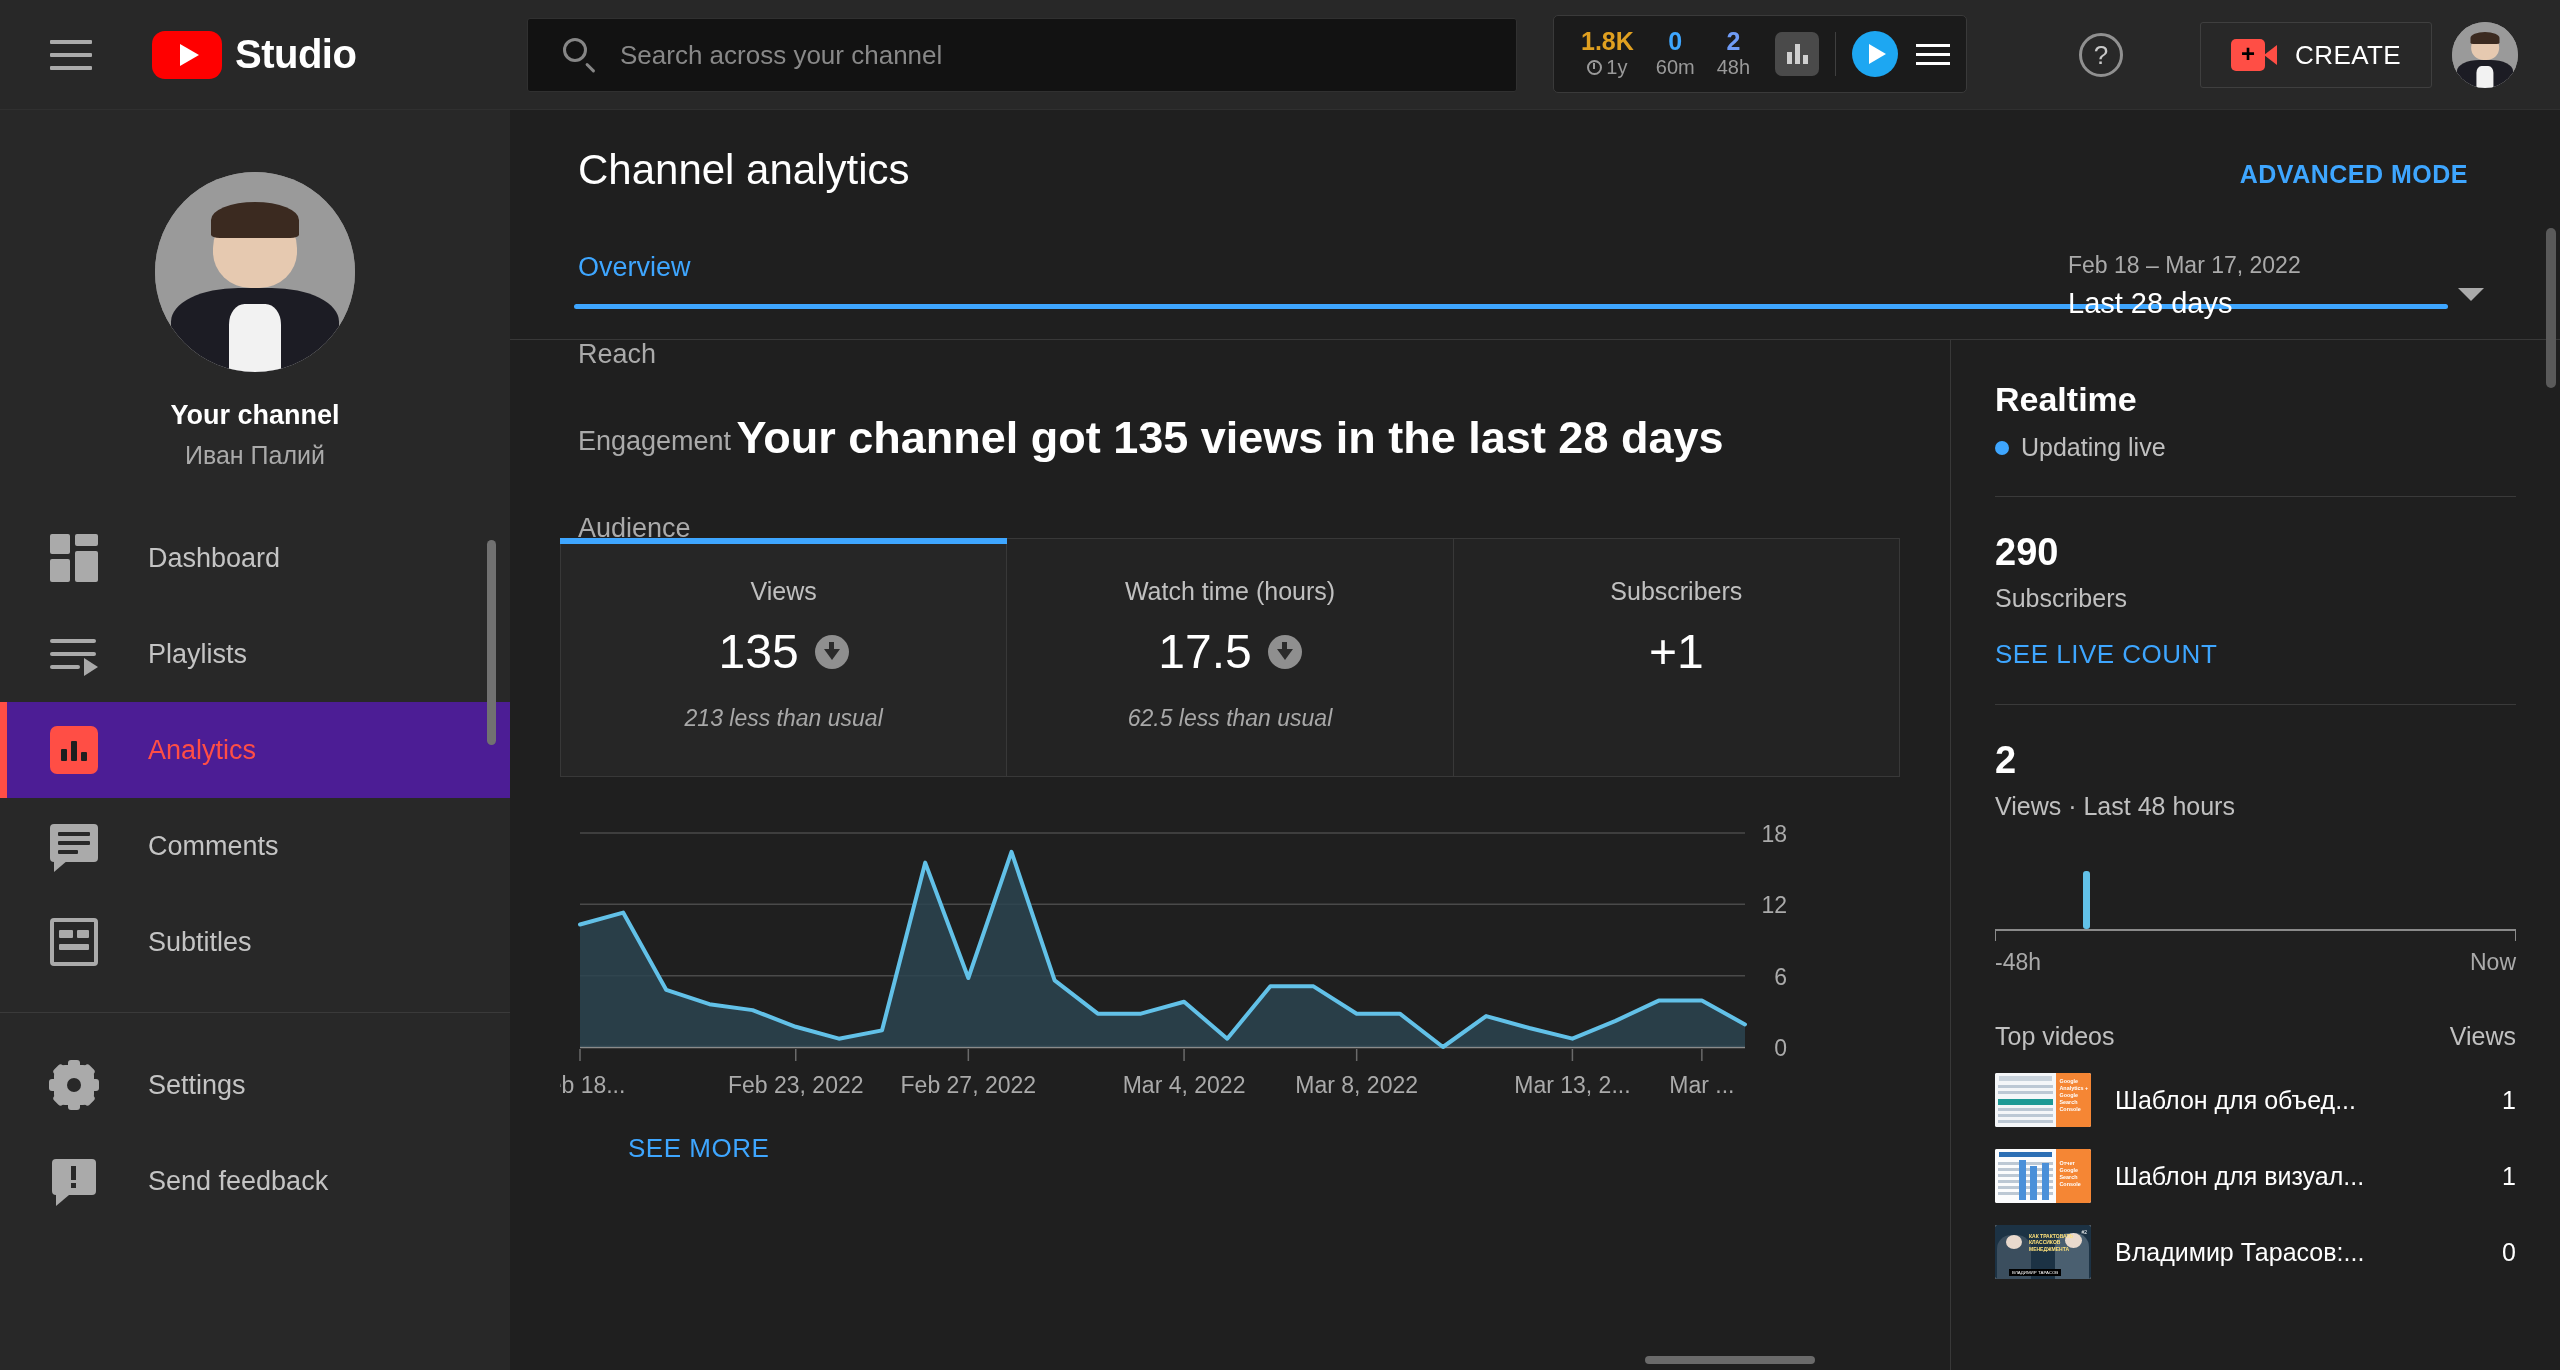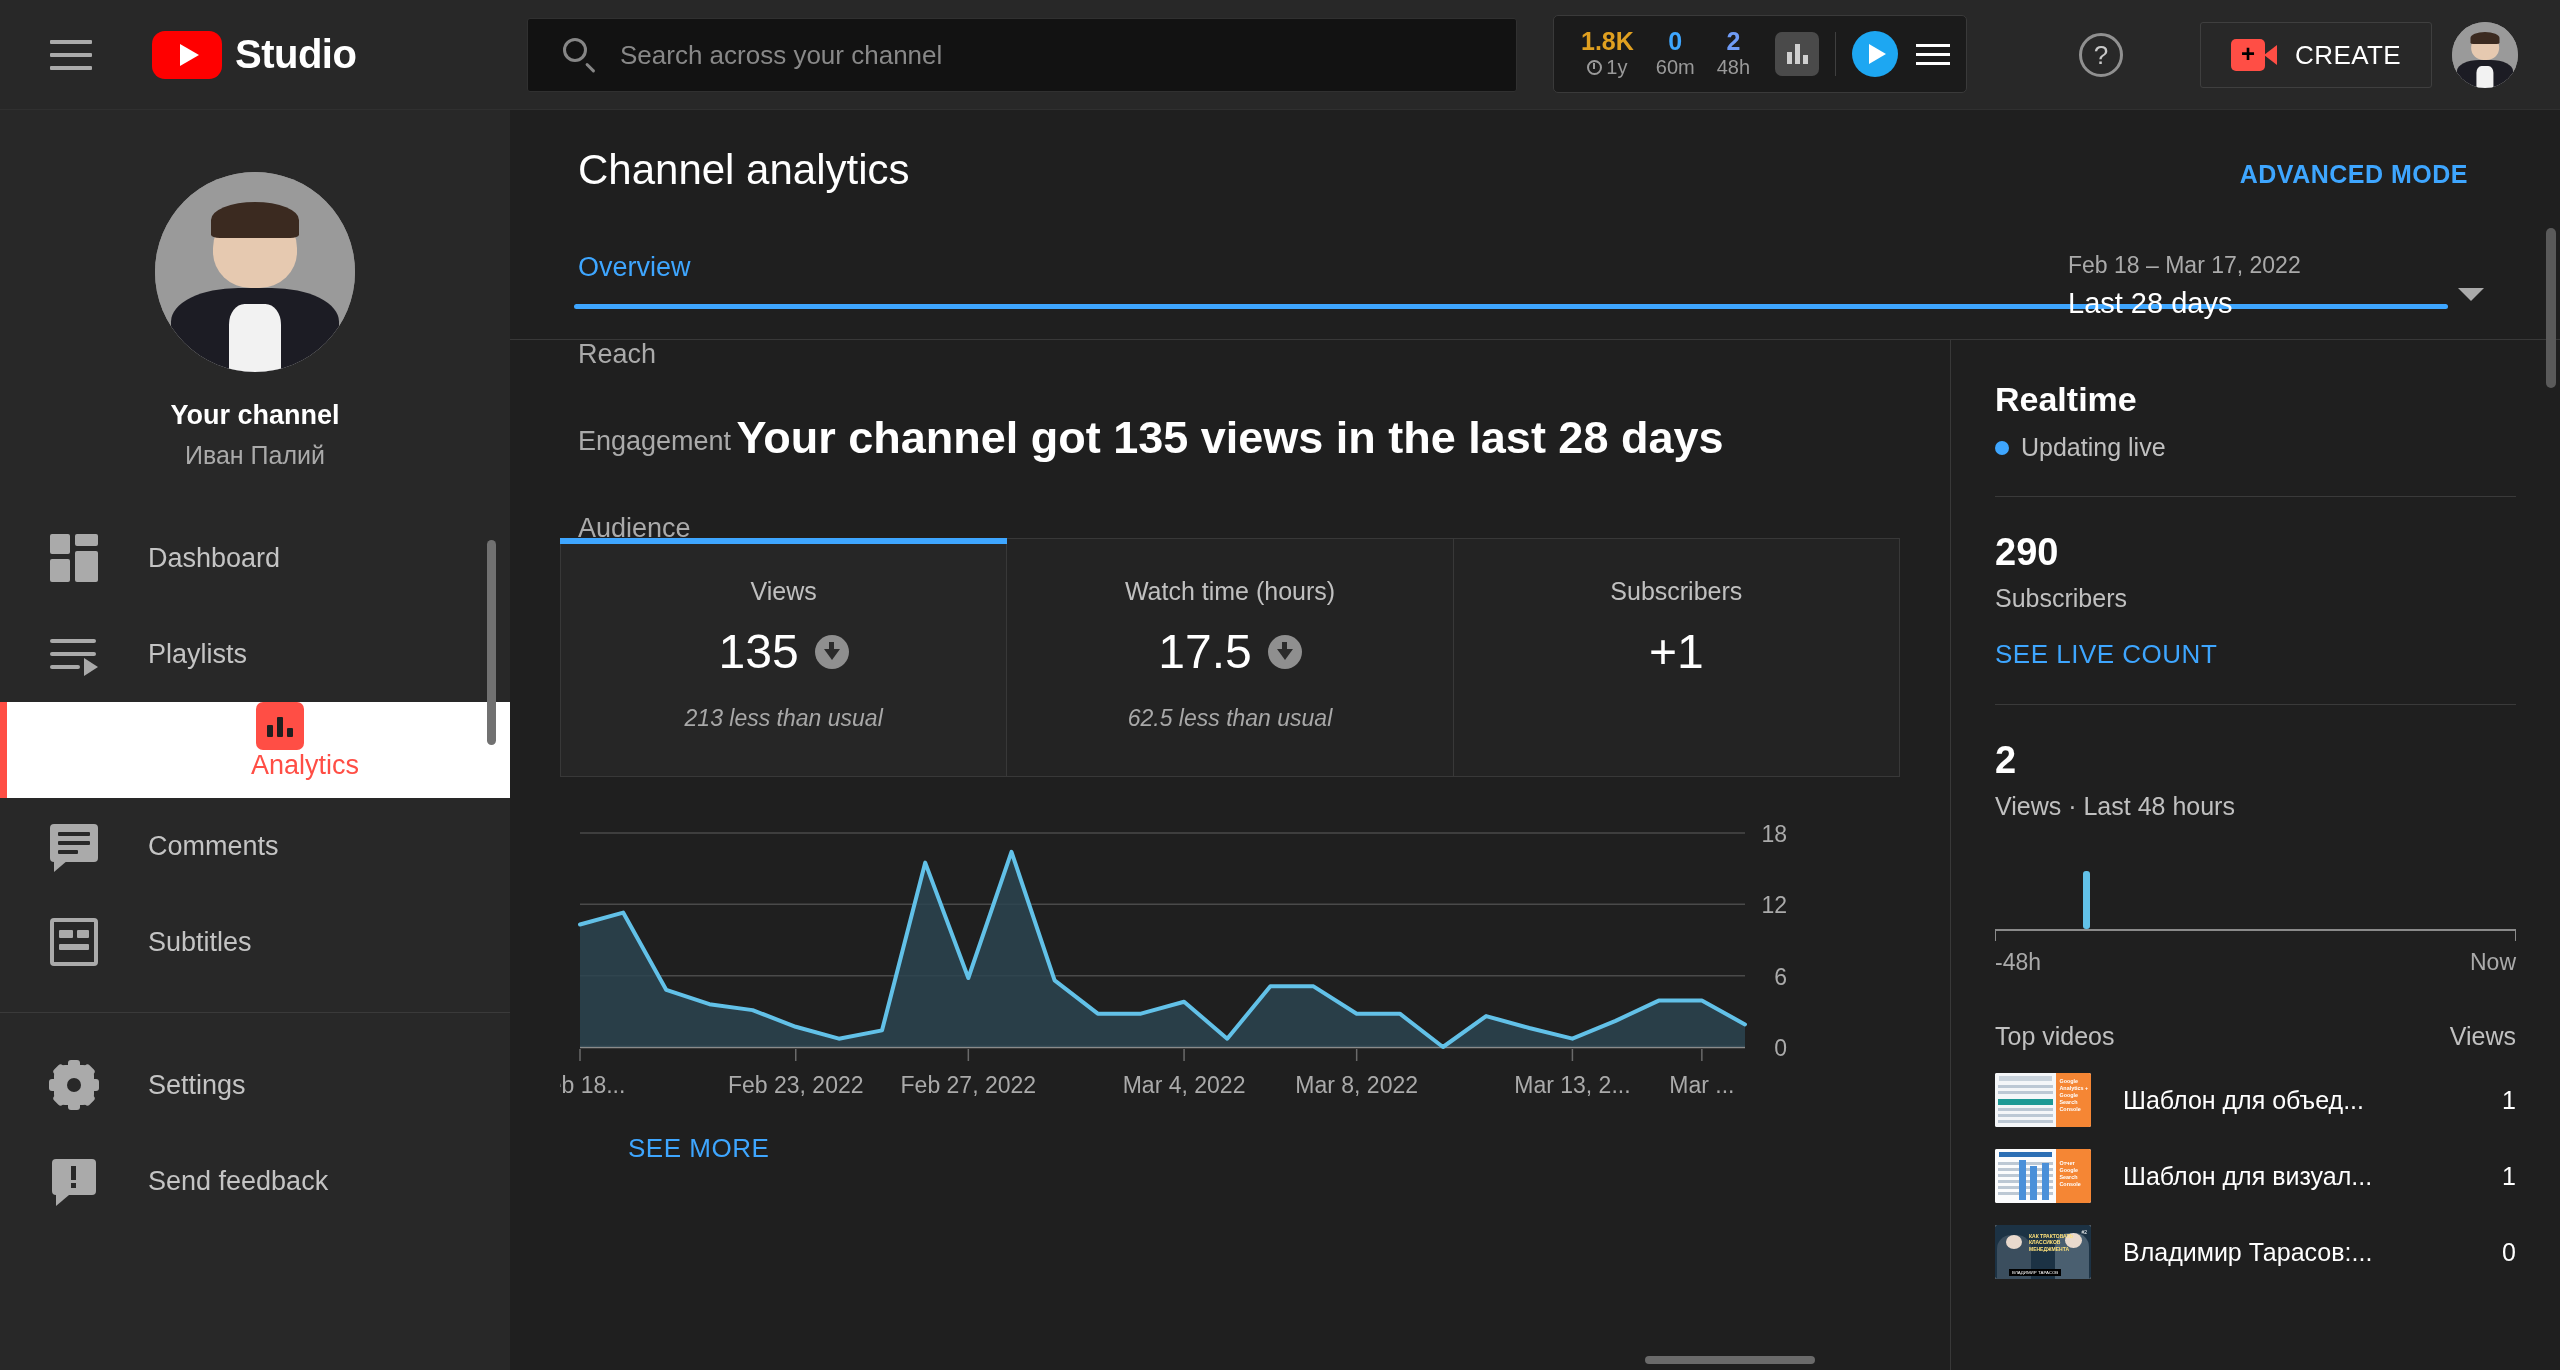--- a/index.html
+++ b/index.html
@@ -148,21 +148,21 @@
   #channel-title { color: #ffffff; font-size: 27px; font-weight: bold; margin-top: 28px; }
   #channel-name { color: #aaaaaa; font-size: 25px; margin-top: 10px; }
 
   #nav { margin-top: 40px; }
   .nav-item {
     height: 96px; display: flex; align-items: center;
     padding-left: 50px; position: relative; cursor: pointer;
   }
   .nav-item .ico { width: 48px; height: 48px; flex: none; position: relative; }
   .nav-item .lbl { color: #c4c4c4; font-size: 27px; margin-left: 50px; white-space: nowrap; }
-  .nav-item.active { background: #ffffff; flex-direction: column; }
+  .nav-item.active { background: #4c1d95; }
   .nav-item.active .lbl { color: #ff4e45; }
   .nav-item.active::before {
     content:""; position: absolute; left: 0; top: 0; width: 7px; height: 100%; background: #ff4e45;
   }
   #nav-divider { height: 1px; background: #3a3a3a; margin: 22px 0 0 0; }
   #nav-bottom { margin-top: 24px; }
 
   
   .ic-dash s { position:absolute; background:#aaaaaa; }
   .ic-dash s:nth-child(1){left:0;top:0;width:20px;height:20px;border-radius:2px;}
@@ -330,21 +330,21 @@
   #rt-spark .bar { position:absolute; left: 88px; bottom: 2px; width: 7px; height: 58px; background: #62c1e8; border-radius: 3px;}
   #rt-spark .tickL { position:absolute; left:0; bottom:-10px; width:1px; height:10px; background:#8a8a8a;}
   #rt-spark .tickR { position:absolute; right:0; bottom:-10px; width:1px; height:10px; background:#8a8a8a;}
   #rt-axis-labels { display:flex; justify-content: space-between; margin-top: 18px; }
   #rt-axis-labels span { color: #aaaaaa; font-size: 23px; }
   #topvid-head { display:flex; justify-content: space-between; margin-top: 46px; }
   #topvid-head span { color: #c0c0c0; font-size: 25px; }
   .vid-row { display: flex; align-items: center; margin-top: 22px; cursor: pointer; }
   .vid-thumb { width: 96px; height: 54px; flex: none; border-radius: 2px; overflow: hidden; position: relative; background:#ffffff;}
   .vid-title {
-    color: #ffffff; font-size: 25px; margin-left: 32px; flex: 1;
+    color: #ffffff; font-size: 25px; margin-left: 24px; flex: 1;
     white-space: nowrap; overflow: hidden; text-overflow: ellipsis;
   }
   .vid-views { color: #ffffff; font-size: 25px; margin-left: 16px; }
 
   
   .tn-a { position:absolute; left:0; top:0; width:64%; height:100%; background:#f4f6f8; }
   .tn-a .hdr{position:absolute;left:4px;top:3px;right:4px;height:5px;background:#c9d3dc;}
   .tn-a .band{position:absolute;left:3px;right:3px;height:3px;background:#bcc8d4;}
   .tn-a .teal{position:absolute;left:3px;right:3px;height:6px;background:#1e9a95;}
   .tn-b { position:absolute; right:0; top:0; width:36%; height:100%; background:#f58634; }

